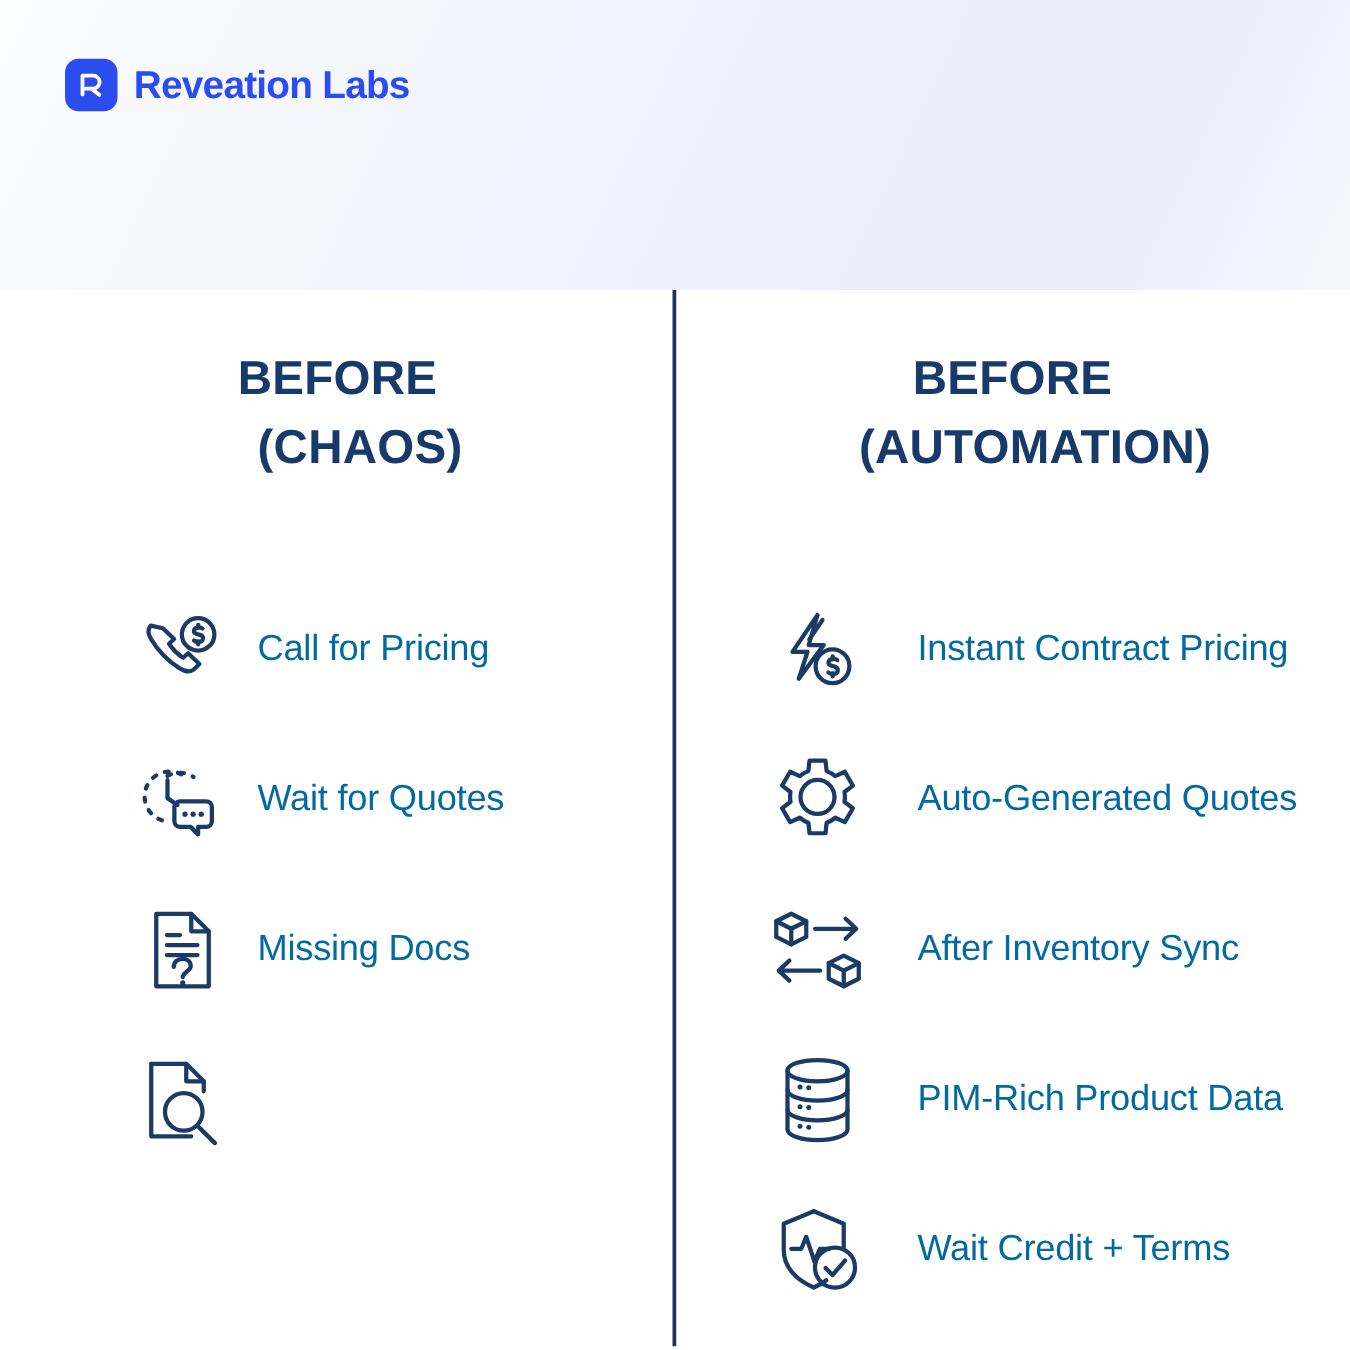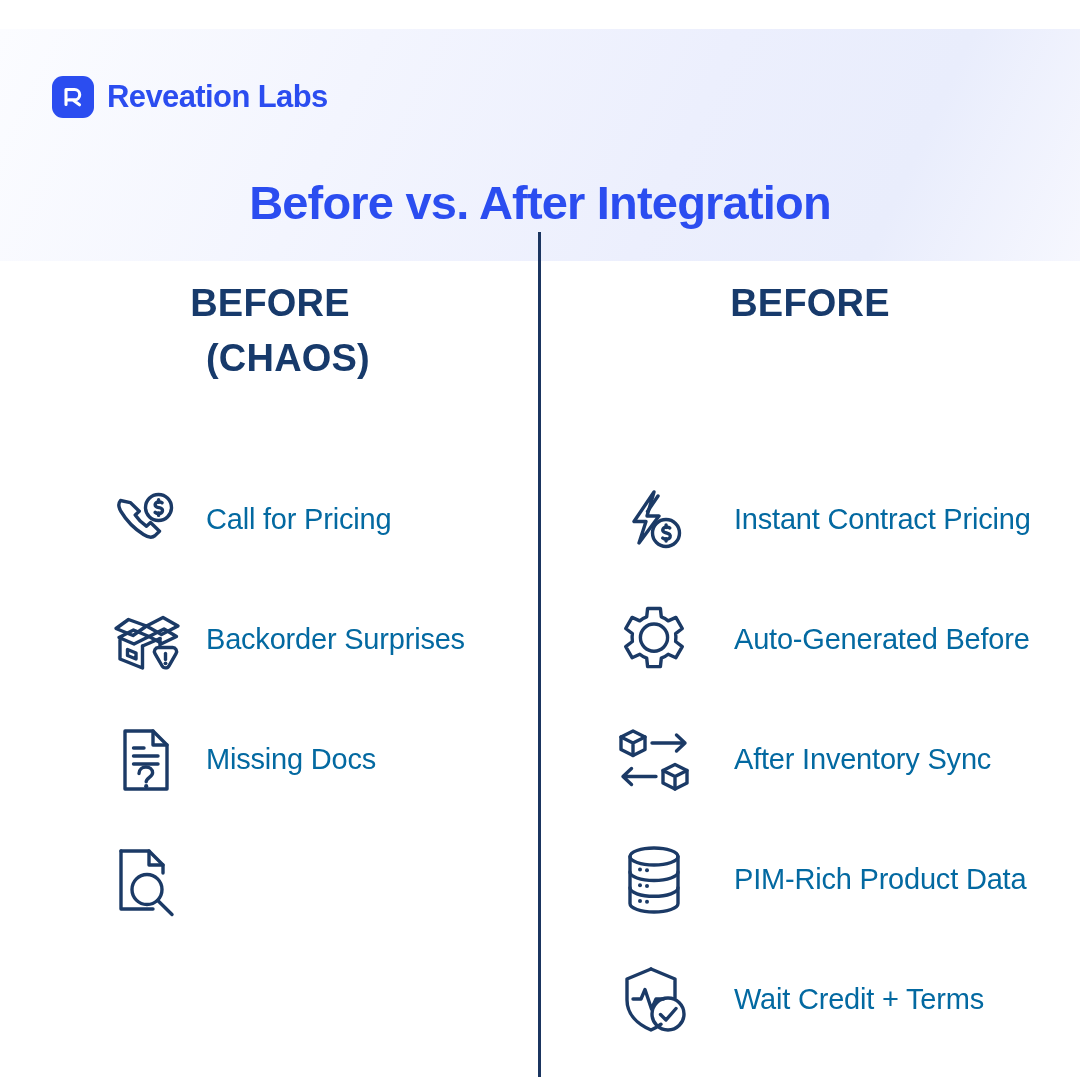--- a/index.html
+++ b/index.html
@@ -23,21 +23,20 @@
   }
 
   
   .header {
     position: absolute;
     left: 0;
     top: 0;
     width: 1080px;
     height: 232px;
     background: linear-gradient(115deg, #fbfcff 0%, #f3f5fe 32%, #eceffd 62%, #e9edfc 82%, #f6f7fe 100%);
-    margin-top: 29px;
   }
   .brand {
     position: absolute;
     left: 52px;
     top: 47px;
     display: flex;
     align-items: center;
     gap: 13px;
   }
   .brand-mark {
@@ -150,21 +149,20 @@
 
     <div class="brand">
       <div class="brand-mark">
         <svg width="30" height="30" viewBox="0 0 30 30" aria-hidden="true">
           <path d="M8 7.5 L8 22.5 M8 7.5 L16.5 7.5 A5.2 5.2 0 0 1 16.5 17.9 L10.5 17.9 M15 17.9 L21.5 22.8" fill="none" stroke="#ffffff" stroke-width="3.1" stroke-linecap="round" stroke-linejoin="round"></path>
         </svg>
       </div>
       <div class="brand-name">Reveation Labs</div>
     </div>
 
-    <div class="headline">Before vs. After Integration</div>
   </div>
 
   <div class="divider"></div>
 
   <div class="columns">
 
     <div class="col col-left">
 
       <div class="col-title">
         <span>BEFORE</span>
@@ -183,42 +181,41 @@
                 <circle cx="49.5" cy="24.5" r="13"></circle>
                 <path d="M53 19.8 C51.6 18.6 47.2 18.3 46.3 21 C45.5 23.6 48.4 24.2 50.3 24.7
                          C52.4 25.2 54 26.1 53.3 28.5 C52.6 31 48.1 31 46.2 29.4"></path>
                 <path d="M49.6 16.8 L49.6 19.2 M49.6 30 L49.6 32.4"></path>
               </g>
             </svg>
           </div>
           <div class="row-label">Call for Pricing</div>
         </div>
 
-
-        <div class="row">
-          <div class="icon-slot">
-            <svg width="80" height="76" viewBox="0 0 80 76" aria-hidden="true">
-              <g class="ic">
-                <path d="M10 26.5 L22.5 17.5 L40.5 24 L27 33.5 Z"></path>
-                <path d="M40.5 24 L57 15.5 L72 24 L55.5 32.5 Z"></path>
-                <path d="M13 35.5 L27.5 28 L43 34.5 L28 42 Z"></path>
-                <path d="M43 34.5 L58 27 L70.5 34.5 L56 41.5 Z"></path>
-                <path d="M14 38 L14 57 L36.5 66 L36.5 44"></path>
-                <path d="M36.5 44 L54 36.5"></path>
-                <path d="M54 36.5 L54 45"></path>
-                <path d="M21.5 47.5 L30 51 L30 57 L21.5 53.5 Z"></path>
-                <path d="M52.5 45.5 L66.5 45.5 A4 4 0 0 1 70 51.6 L63 63.8 A4 4 0 0 1 56 63.8
-                         L49 51.6 A4 4 0 0 1 52.5 45.5 Z"></path>
-                <path d="M59.5 51.5 L59.5 57.5"></path>
-              </g>
-              <circle class="ic-fill" cx="59.5" cy="61.3" r="1.9"></circle>
-            </svg>
-          </div>
-          <div class="row-label">Backorder Surprises</div>
-        </div>
+        <div class="row">
+          <div class="icon-slot">
+            <svg width="74" height="74" viewBox="0 0 74 74" aria-hidden="true">
+              <g class="ic">
+                <path d="M36 16.5 A20 20 0 1 0 26.5 54.2" stroke-dasharray="3 7.5"></path>
+                <path d="M25 17.7 A20 20 0 0 1 45.8 18.6" stroke-dasharray="3 7.5"></path>
+                <path d="M25 21 L25 35.5 L33 41"></path>
+                <path d="M35 38 L56 38 A4.5 4.5 0 0 1 60.5 42.5 L60.5 54 A4.5 4.5 0 0 1 56 58.5
+                         L49.5 58.5 L49.5 64.5 L43.5 58.5 L35 58.5 A4.5 4.5 0 0 1 30.5 54
+                         L30.5 42.5 A4.5 4.5 0 0 1 35 38 Z"></path>
+              </g>
+              <g class="ic-fill">
+                <circle cx="39" cy="48.3" r="2.1"></circle>
+                <circle cx="45.5" cy="48.3" r="2.1"></circle>
+                <circle cx="52" cy="48.3" r="2.1"></circle>
+              </g>
+            </svg>
+          </div>
+          <div class="row-label">Wait for Quotes</div>
+        </div>
+
 
         <div class="row">
           <div class="icon-slot">
             <svg width="66" height="74" viewBox="0 0 66 74" aria-hidden="true">
               <g class="ic">
                 <path d="M12 8 L40 8 L54 22 L54 66 L12 66 Z"></path>
                 <path d="M40 8 L40 22 L54 22"></path>
                 <path d="M20.5 25 L31 25"></path>
                 <path d="M20.5 33 L45 33"></path>
                 <path d="M20.5 41 L45 41"></path>
@@ -245,20 +242,21 @@
           </div>
         </div>
 
       </div>
     </div>
 
     <div class="col col-right">
 
       <div class="col-title">
         <span>BEFORE</span>
+        <span class="line2">(AUTOMATION)</span>
       </div>
 
       <div class="rows">
 
         <div class="row">
           <div class="icon-slot">
             <svg width="74" height="74" viewBox="0 0 74 74" aria-hidden="true">
               <g class="ic">
                 <path d="M37 9 L17 38.5 L29 38.5 L22 60 L42 33 L30 33 Z"></path>
                 <path d="M41 13 L30.5 28.5"></path>
@@ -279,21 +277,21 @@
                 <path d="M31.6 6.5 L44.4 6.5 L45.3 14.9 A24.5 24.5 0 0 1 52.2 18.9 L59.9 15.4
                          L66.3 26.5 L59.6 31.6 A24.5 24.5 0 0 1 59.6 39.5 L66.3 44.6
                          L59.9 55.7 L52.2 52.2 A24.5 24.5 0 0 1 45.3 56.2 L44.4 64.6
                          L31.6 64.6 L30.7 56.2 A24.5 24.5 0 0 1 23.8 52.2 L16.1 55.7
                          L9.7 44.6 L16.4 39.5 A24.5 24.5 0 0 1 16.4 31.6 L9.7 26.5
                          L16.1 15.4 L23.8 18.9 A24.5 24.5 0 0 1 30.7 14.9 Z"></path>
                 <circle cx="38" cy="35.6" r="13.6"></circle>
               </g>
             </svg>
           </div>
-          <div class="row-label">Auto-Generated Before</div>
+          <div class="row-label">Auto-Generated Quotes</div>
         </div>
 
         <div class="row">
           <div class="icon-slot">
             <svg width="78" height="72" viewBox="0 0 78 72" aria-hidden="true">
               <g class="ic">
                 <path d="M18 7 L30 13 L30 25.5 L18 31.5 L6 25.5 L6 13 Z"></path>
                 <path d="M6 13 L18 19 L30 13 M18 19 L18 31.5"></path>
                 <path d="M37 19 L70 19 M61.5 11 L70 19 L61.5 27"></path>
                 <path d="M60 40.5 L72 46.5 L72 59 L60 65 L48 59 L48 46.5 Z"></path>

